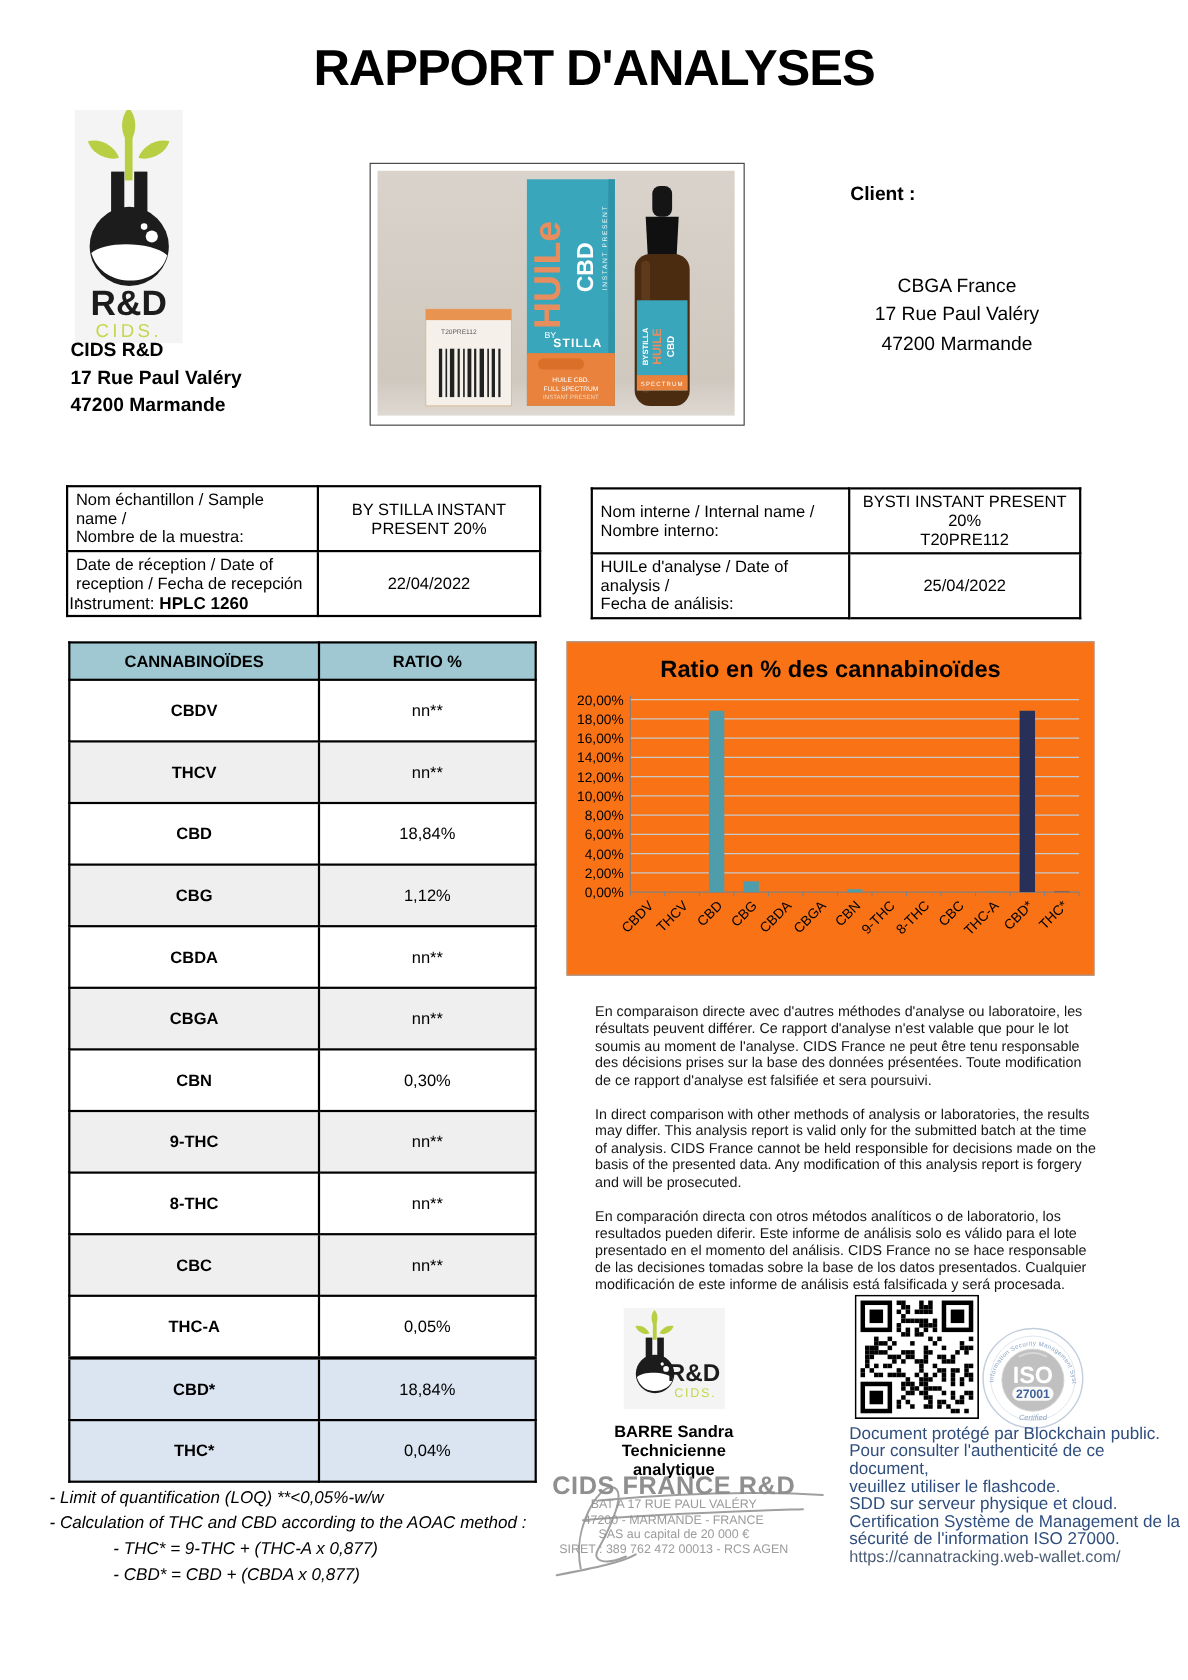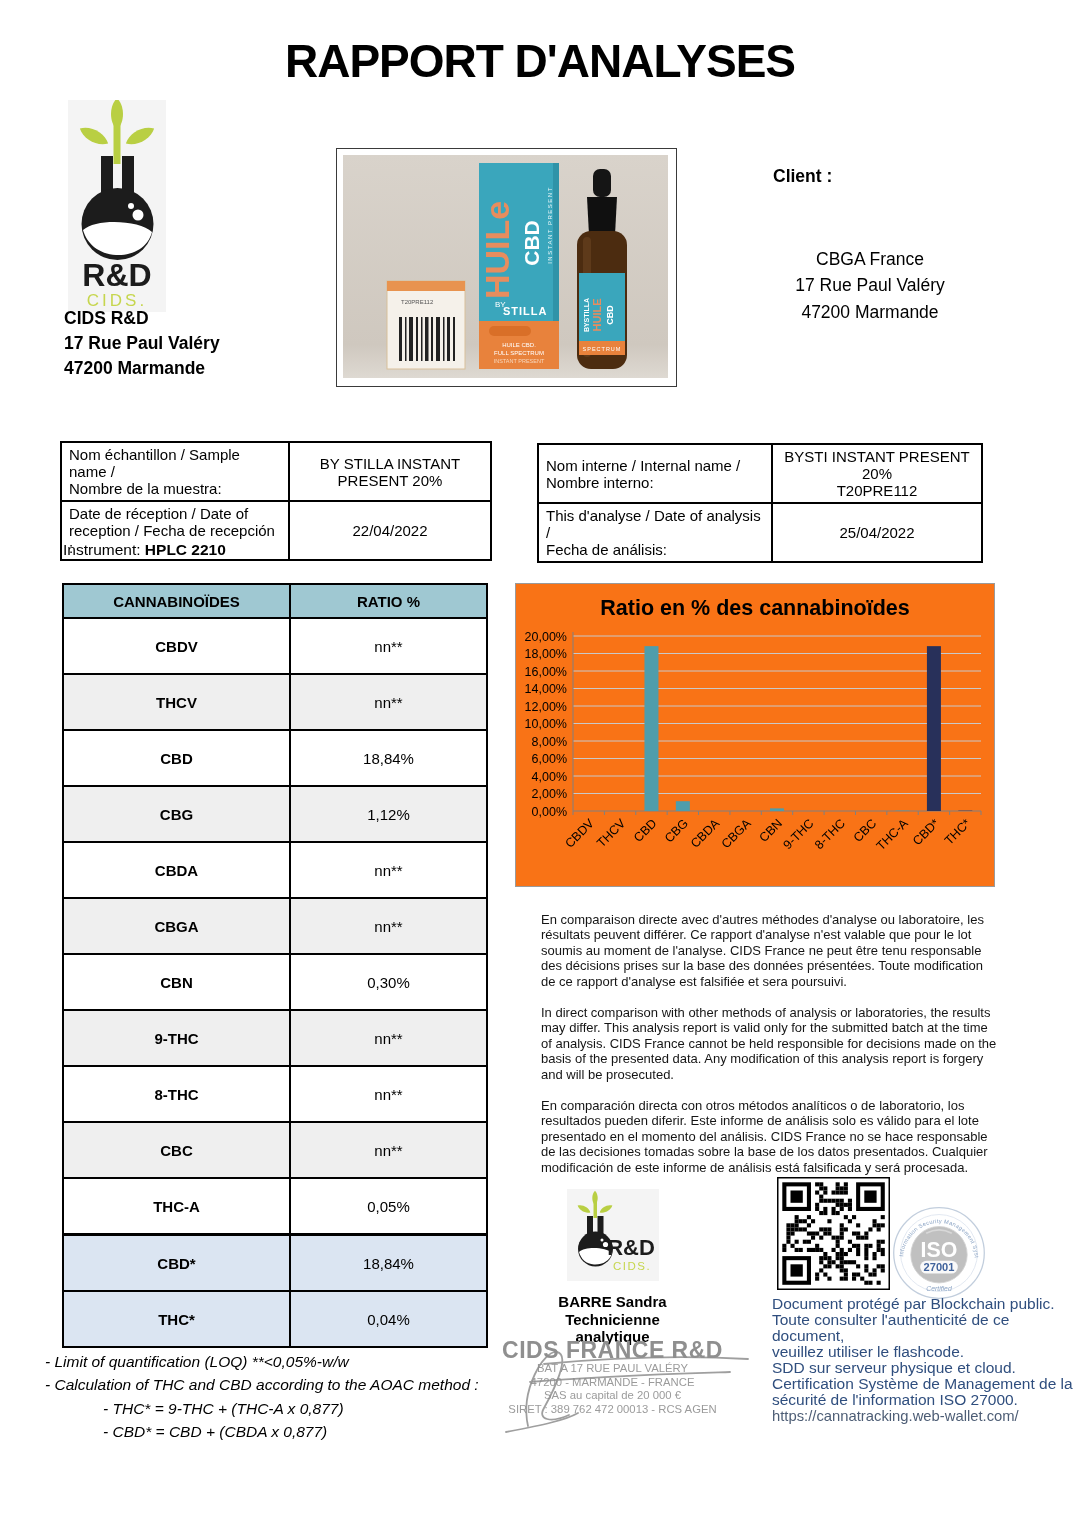--- a/index.html
+++ b/index.html
@@ -185,29 +185,29 @@
   </table>
 <table class="info-table info-right">
   <tbody>
       <tr>
     <td class="ilabel">Nom interne / Internal name /
 Nombre interno:</td>
     <td class="ivalue">BYSTI INSTANT PRESENT 20%
 T20PRE112</td>
   </tr>
   <tr>
-    <td class="ilabel">This d'analyse / Date of analysis /
+    <td class="ilabel">HUILe d'analyse / Date of analysis /
 Fecha de análisis:</td>
     <td class="ivalue">25/04/2022</td>
   </tr>
 </tbody>
   </table>
 
 <div class="abs instrument-line">
-  <span>Instrument: </span><b>HPLC 2210</b>
+  <span>Instrument: </span><b>HPLC 1260</b>
 </div>
 
 <table class="ctable">
   <thead>
     <tr>
       <th>CANNABINOÏDES</th>
       <th>RATIO %</th>
     </tr>
   </thead>
   <tbody>
@@ -581,19 +581,19 @@
   <circle cx="55" cy="57" r="33" fill="#c0c0c0" stroke="#d2d2d2"></circle>
   <path d="M40,32 Q55,24 70,32" fill="none" stroke="#d8d8d8" stroke-width="2"></path>
   <text x="55" y="60" text-anchor="middle" font-size="25" font-weight="bold" fill="#ffffff">ISO</text>
   <rect x="33" y="64" width="44" height="15" rx="7.5" fill="#ffffff" opacity="0.9"></rect>
   <text x="55" y="76" text-anchor="middle" font-size="13" font-weight="bold" fill="#41639c">27001</text>
   <text x="55" y="99" text-anchor="middle" font-size="8" font-style="italic" fill="#8aa3c4">Certified</text>
 </svg>
 
 <div class="abs blockchain">
   <div>Document protégé par Blockchain public.</div>
-  <div>Toute consulter l'authenticité de ce document,</div>
+  <div>Pour consulter l'authenticité de ce document,</div>
   <div>veuillez utiliser le flashcode.</div>
   <div>SDD sur serveur physique et cloud.</div>
   <div>Certification Système de Management de la</div>
   <div>sécurité de l'information ISO 27000.</div>
   <div class="url">https://cannatracking.web-wallet.com/</div>
 </div>
 
 </body></html>

